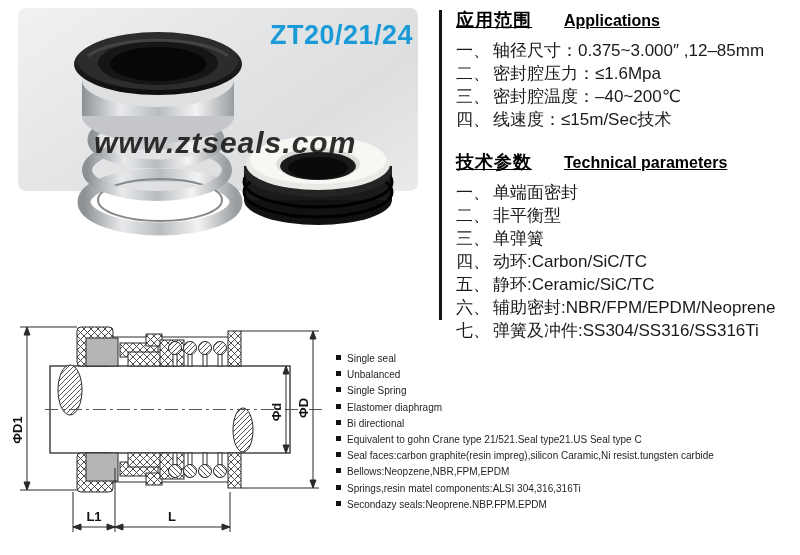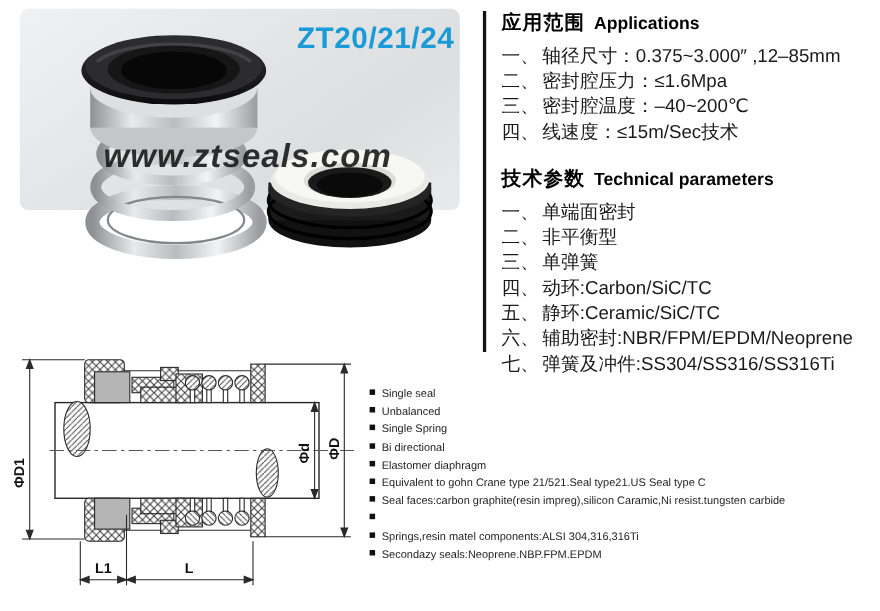--- a/index.html
+++ b/index.html
@@ -11,21 +11,21 @@
     background:linear-gradient(145deg,#f0f1f2 0%,#e2e4e6 45%,#dcdee0 70%,#e8eaec 100%);}
   .photo-svg{position:absolute;left:0;top:0;width:400px;height:237px;}
   .model-title{position:absolute;left:225px;top:12px;width:170px;text-align:right;
     font-size:27px;font-weight:bold;color:#1a9bd7;letter-spacing:0.5px;}
   .watermark{position:absolute;left:76px;top:118px;font-size:30px;font-weight:bold;
     color:rgba(24,24,24,0.9);letter-spacing:1px;white-space:nowrap;font-style:italic;}
 
   
   .divider{position:absolute;left:439px;top:10px;width:3px;height:310px;background:#141414;}
   .right-col{position:absolute;left:456px;top:8px;width:344px;}
-  .sec-header{display:flex;align-items:baseline;gap:8px;margin:0 0 7px 0;}
+  .sec-header{display:flex;align-items:baseline;gap:32px;margin:0 0 7px 0;text-decoration:underline;}
   .sec-header .zh{font-size:18px;font-weight:bold;color:#000;letter-spacing:1px;}
   .sec-header .en{font-size:16px;font-weight:bold;color:#000;}
   .num-list{margin:0;}
   .num-item{font-size:17px;color:#1a1a1a;line-height:23px;white-space:nowrap;}
   .num-item .num{margin-right:3px;}
   .sec-tech{margin-top:19px;}
 
   
   .features{position:absolute;left:336px;top:351px;width:462px;}
   .feat-item{font-size:10px;color:#1e1e1e;line-height:16.2px;white-space:nowrap;}
@@ -162,37 +162,37 @@
 
       <div class="feat-item">
         <span class="sq"></span><span class="feat-text">Unbalanced</span>
       </div>
 
       <div class="feat-item">
         <span class="sq"></span><span class="feat-text">Single Spring</span>
       </div>
 
       <div class="feat-item">
+        <span class="sq"></span><span class="feat-text">Elastomer diaphragm</span>
+      </div>
+
+      <div class="feat-item">
         <span class="sq"></span><span class="feat-text">Bi directional</span>
       </div>
 
       <div class="feat-item">
-        <span class="sq"></span><span class="feat-text">Elastomer diaphragm</span>
-      </div>
-
-      <div class="feat-item">
         <span class="sq"></span><span class="feat-text">Equivalent to gohn Crane type 21/521.Seal type21.US Seal type C</span>
       </div>
 
       <div class="feat-item">
         <span class="sq"></span><span class="feat-text">Seal faces:carbon graphite(resin impreg),silicon Caramic,Ni resist.tungsten carbide</span>
       </div>
 
       <div class="feat-item">
-        <span class="sq"></span>
+        <span class="sq"></span><span class="feat-text">Bellows:Neopzene,NBR,FPM,EPDM</span>
       </div>
 
       <div class="feat-item">
         <span class="sq"></span><span class="feat-text">Springs,resin matel components:ALSI 304,316,316Ti</span>
       </div>
 
       <div class="feat-item">
         <span class="sq"></span><span class="feat-text">Secondazy seals:Neoprene.NBP.FPM.EPDM</span>
       </div>
     </div>

